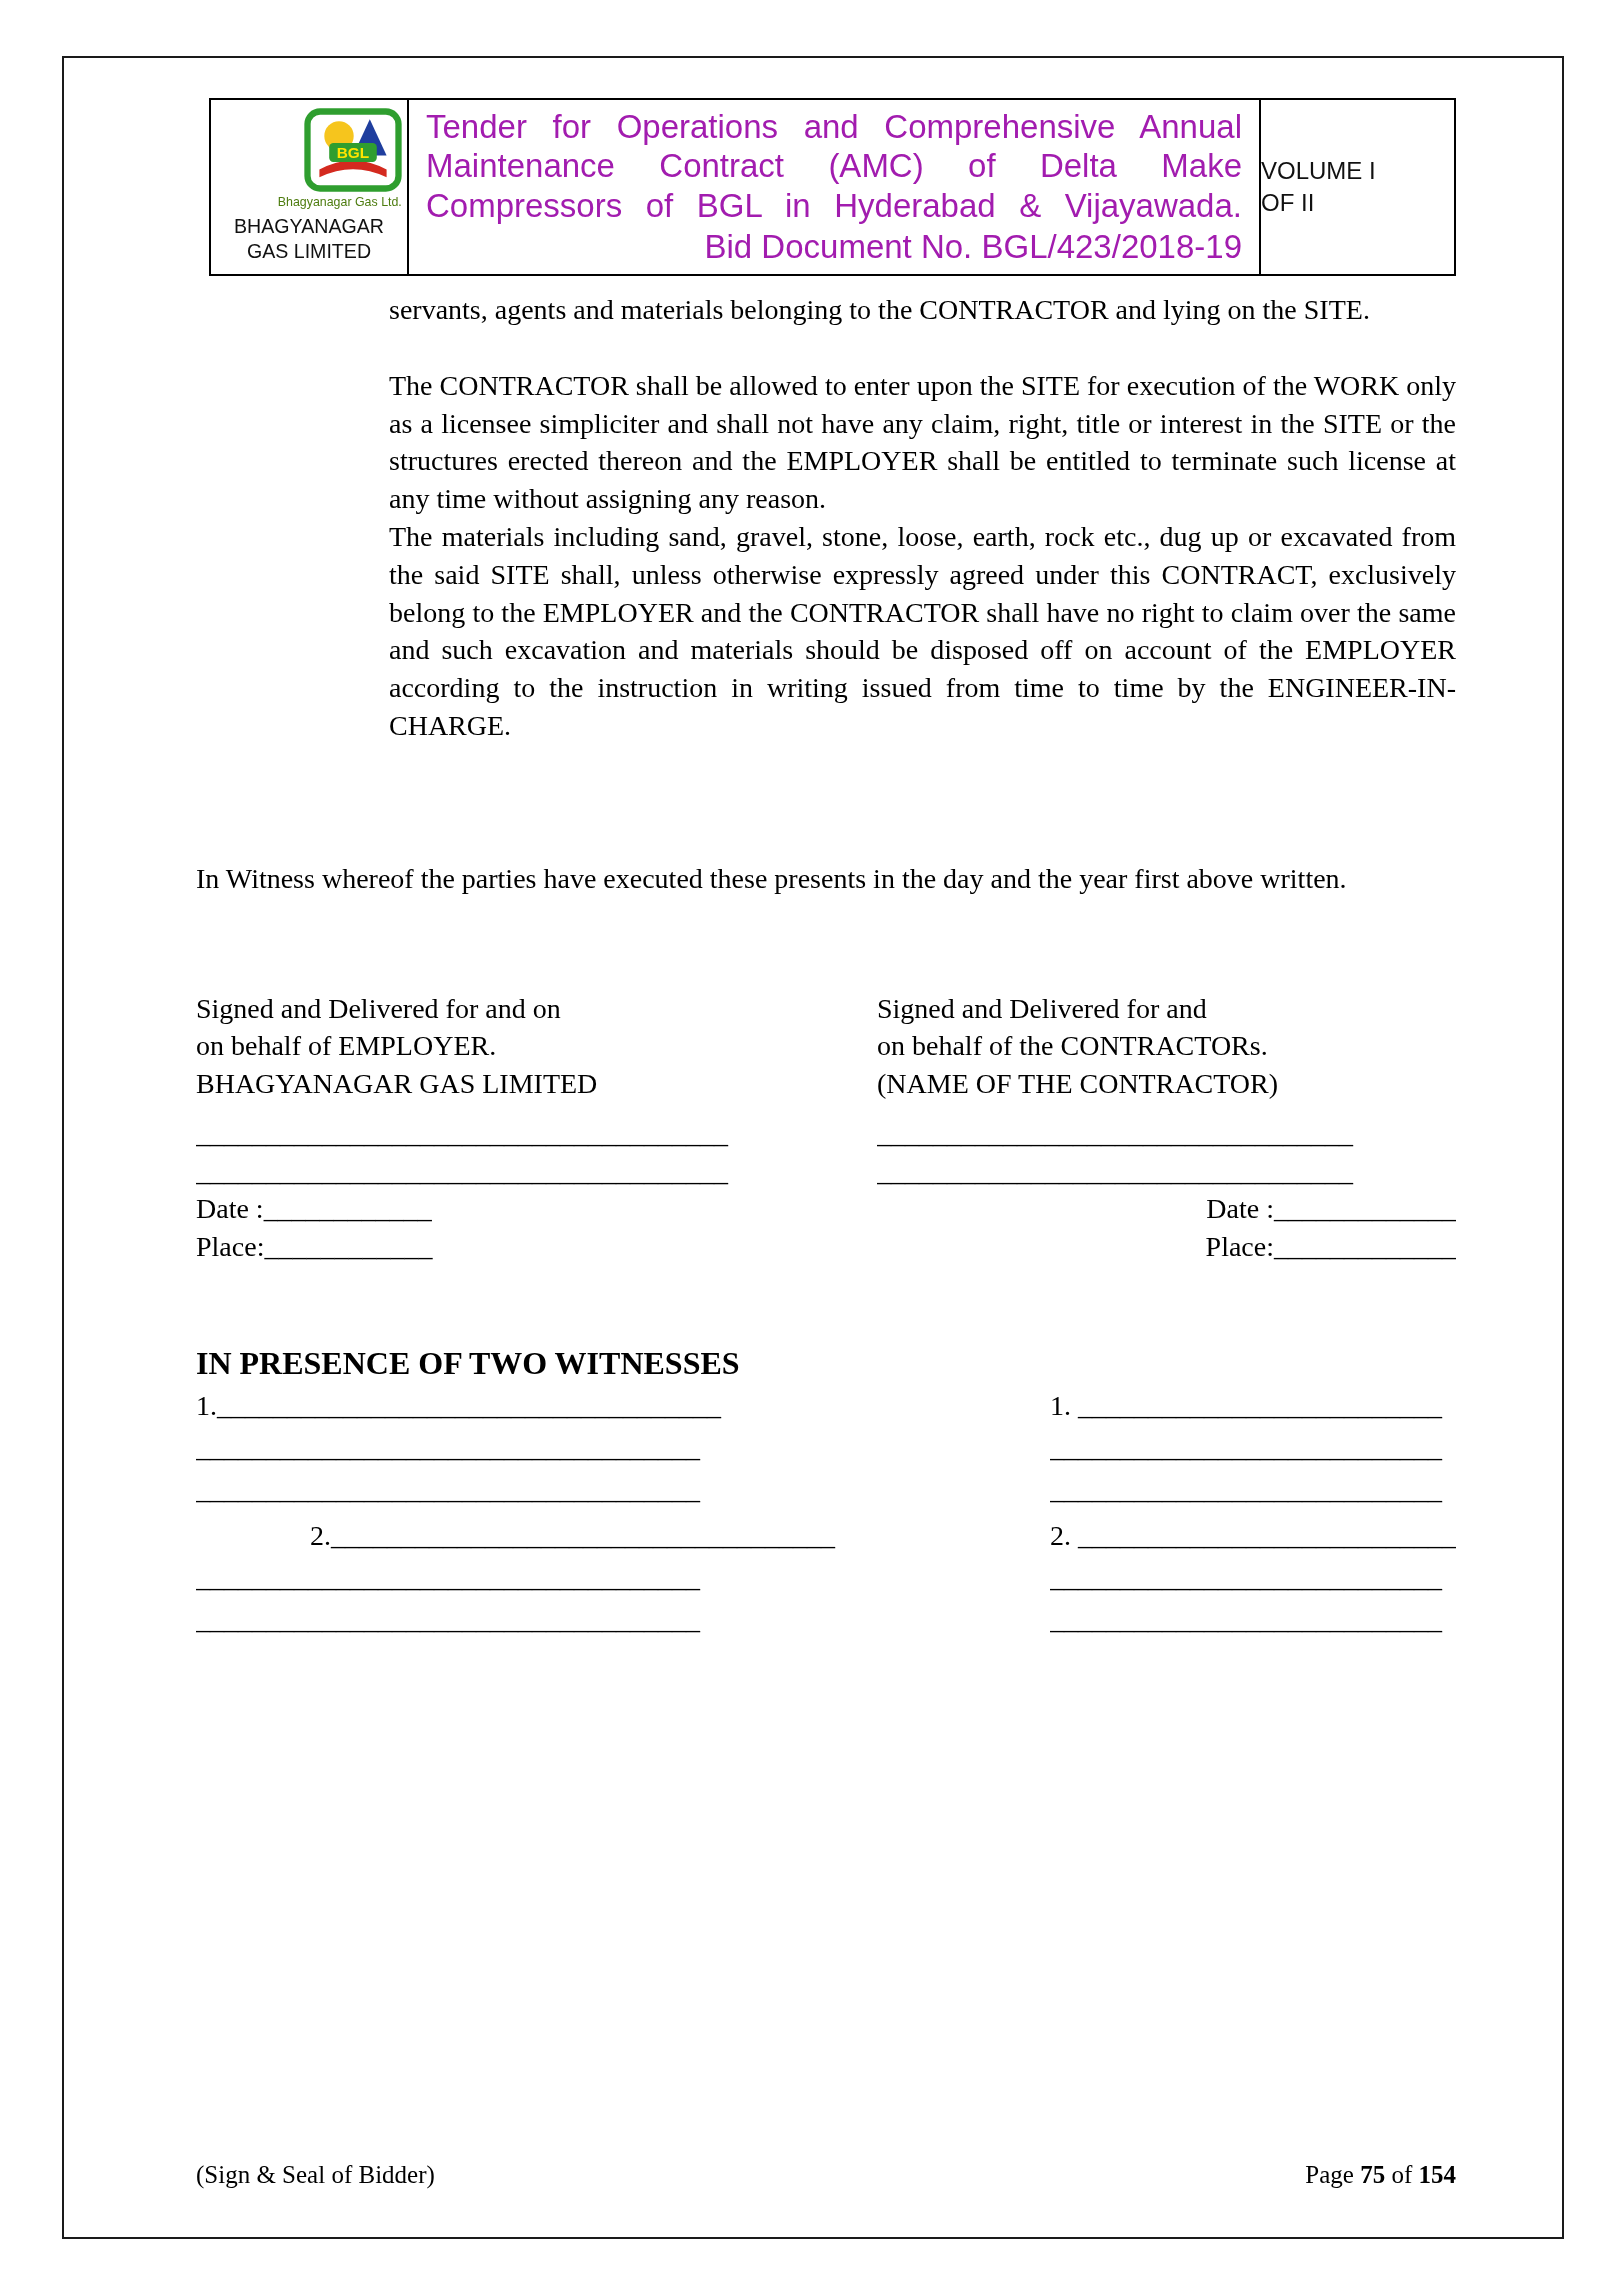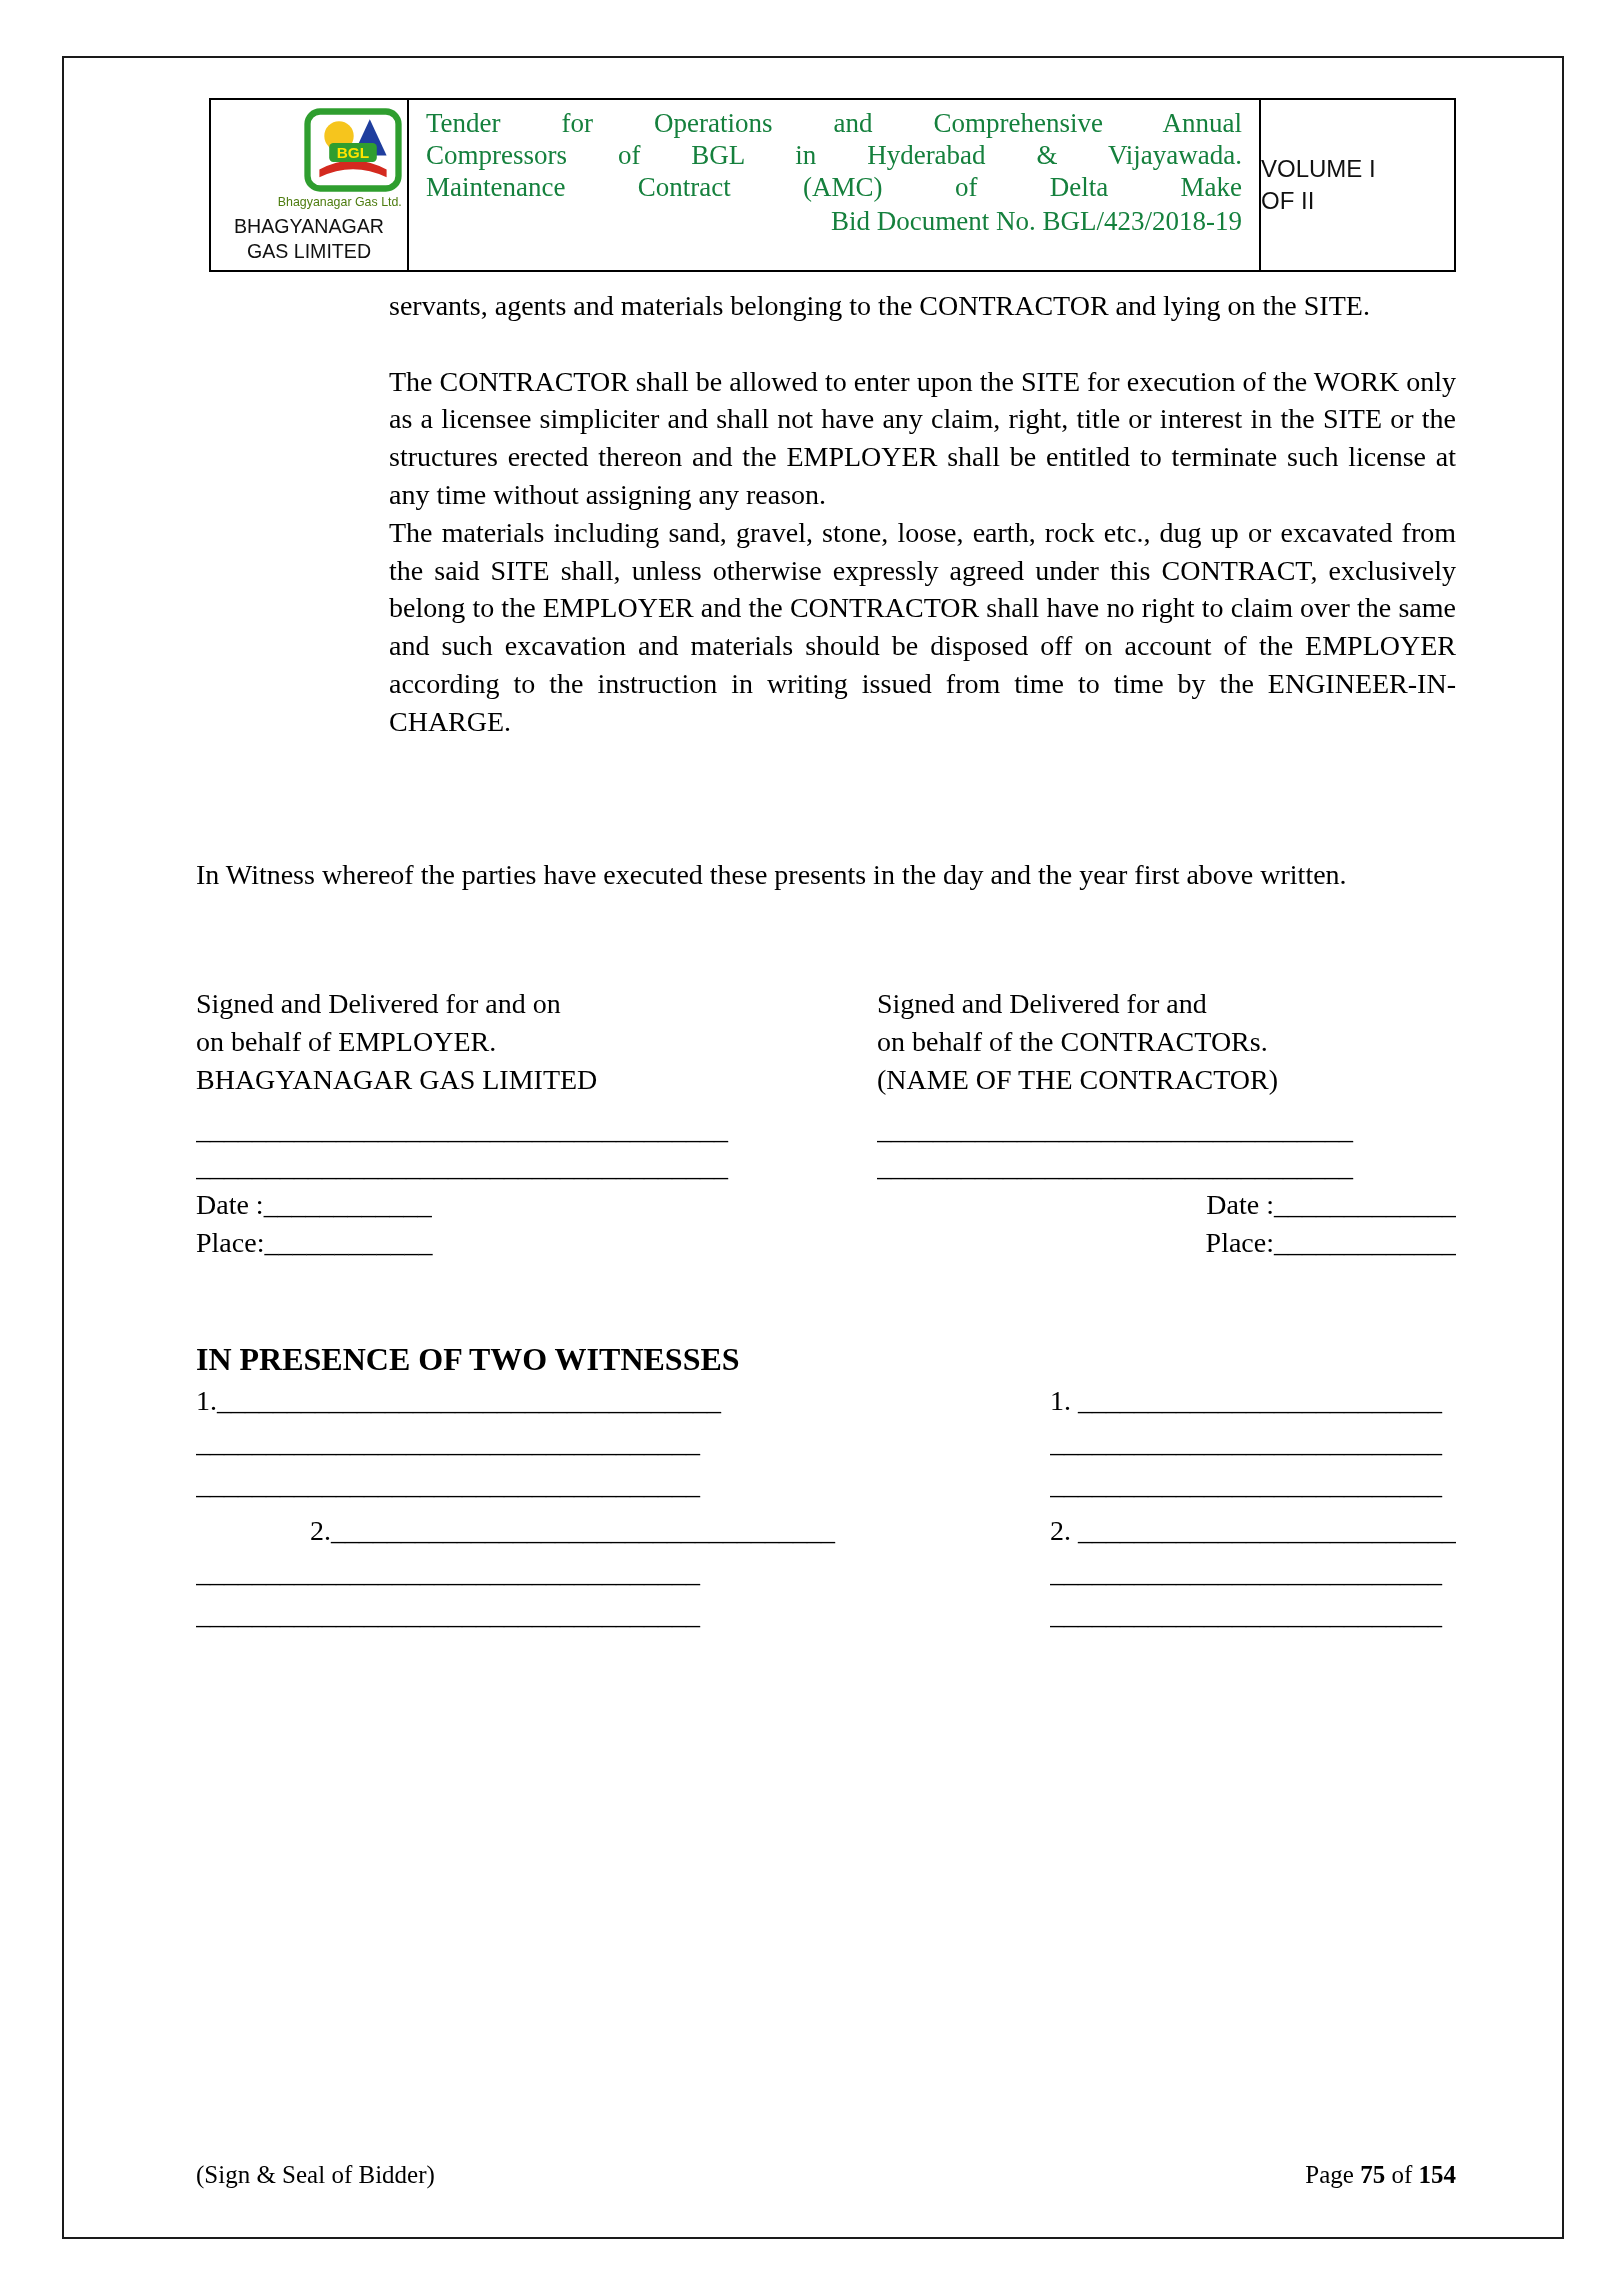--- a/index.html
+++ b/index.html
@@ -21,21 +21,21 @@
   }
   .logo-cell {
     width:198px; border-right:2px solid #000;
     display:flex; flex-direction:column; align-items:flex-end;
     padding:7.9px 5.2px 6.5px;
   }
   .logo-caption { font-size:12.4px; color:#4d7c0f; margin-top:1.3px; font-weight:normal; }
   .logo-company { font-size:19.6px; line-height:1.25; text-align:center; margin-top:5.2px; color:#111; }
   .title-cell {
     flex:1; border-right:2px solid #000;
-    padding:6.5px 17px 7.9px; font-size:27px; line-height:1.2; color:#15803d;font-family:Liberation Serif, serif;
+    padding:6.5px 17px 7.9px; font-size:33px; line-height:1.2; color:#a21caf;
   }
   .title-line { text-align:justify; text-align-last:justify; }
   .title-sub { text-align:right; margin-top:1.3px; }
   .volume-cell {
     width:193px; display:flex; flex-direction:column;
     justify-content:center; 
     font-size:24px; line-height:1.35; color:#111;
   }
 
   
@@ -89,22 +89,22 @@
             <rect x="36" y="50" width="68" height="27" rx="6" fill="#2f9e2f"></rect>
             <text x="70" y="71" text-anchor="middle" font-size="22" font-weight="bold" fill="#ffe400" font-family="Liberation Sans, sans-serif">BGL</text>
           </svg>
         </span>
         <div class="logo-caption">Bhagyanagar Gas Ltd.</div>
         <div class="logo-company">BHAGYANAGAR GAS LIMITED</div>
       </div>
 
       <div class="title-cell">
         <div class="title-line">Tender for Operations and Comprehensive Annual</div>
+        <div class="title-line">Maintenance Contract (AMC) of Delta Make</div>
         <div class="title-line">Compressors of BGL in Hyderabad &amp; Vijayawada.</div>
-        <div class="title-line">Maintenance Contract (AMC) of Delta Make</div>
         <div class="title-sub">Bid Document No. BGL/423/2018-19</div>
       </div>
 
       <div class="volume-cell">
         <div>VOLUME I</div>
         <div>OF II</div>
       </div>
     </div>
 
     <div class="para indented p-servants">servants, agents and materials belonging to the CONTRACTOR and lying on the SITE.</div>

